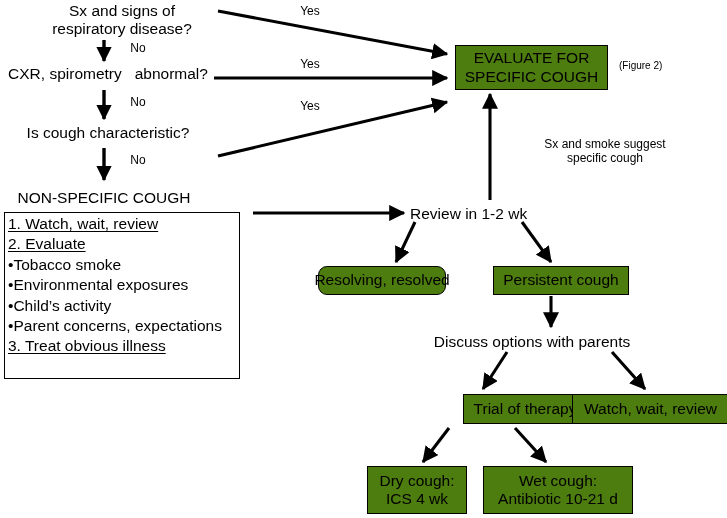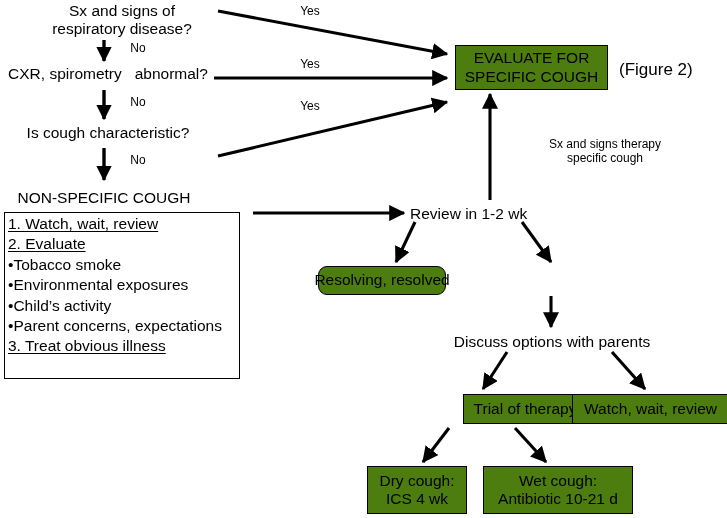--- a/index.html
+++ b/index.html
@@ -62,21 +62,21 @@
   .listbox .li {
     white-space: pre;
     display: block;
     height: 20.4px;
   }
   .listbox .li.u {
     text-decoration: underline;
     text-underline-offset: 1.5px;
   }
   .tiny {
-    font-size: 17px;
+    font-size: 10px;
   }
 </style>
 </head>
 <body>
 
 <div id="canvas">
 
   <svg id="edges" viewBox="0 0 727 518">
     <defs>
       <marker id="ah" viewBox="0 0 10 10" refX="9.2" refY="5" markerWidth="5.2" markerHeight="5.2" orient="auto-start-reverse">
@@ -148,21 +148,21 @@
   <div class="label" style="left:290px; top:57px; width:40px;">Yes</div>
   <div class="label" style="left:290px; top:99px; width:40px;">Yes</div>
 
   <div class="node boxed" style="left:455px; top:45px; width:153px; height:45px;">
     <span>EVALUATE FOR
 SPECIFIC COUGH</span>
   </div>
 
   <div class="label tiny" style="left:619px; top:60px; width:90px; text-align:left;">(Figure 2)</div>
 
-  <div class="label" style="left:505px; top:137px; width:200px; white-space:pre; text-align:center;">Sx and signs therapy
+  <div class="label" style="left:505px; top:137px; width:200px; white-space:pre; text-align:center;">Sx and smoke suggest
 specific cough</div>
 
   <div class="node plain" style="left:14px; top:186px; width:180px; height:24px;">
     <span>NON-SPECIFIC COUGH</span>
   </div>
 
   <div class="listbox" style="left:4px; top:212px; width:236px; height:167px;">
     <span class="li u">1. Watch, wait, review</span>
     <span class="li u">2. Evaluate</span>
     <span class="li">•Tobacco smoke</span>
@@ -173,22 +173,25 @@
   </div>
 
   <div class="node plain" style="left:410px; top:203px; width:160px; height:22px; align-items:flex-start;">
     <span>Review in 1-2 wk</span>
   </div>
 
   <div class="node boxed" style="left:318px; top:266px; width:128px; height:29px;border-radius:9px;">
     <span>Resolving, resolved</span>
   </div>
 
-
-  <div class="node plain" style="left:412px; top:330px; width:280px; height:24px;">
+  <div class="node boxed" style="left:493px; top:266px; width:136px; height:29px;">
+    <span>Persistent cough</span>
+  </div>
+
+  <div class="node plain" style="left:392px; top:330px; width:280px; height:24px;">
     <span>Discuss options with parents</span>
   </div>
 
   <div class="node boxed" style="left:423px; top:394px; width:124px; height:30px;margin-left:40px;">
     <span>Trial of therapy</span>
   </div>
 
   <div class="node boxed" style="left:572px; top:394px; width:157px; height:30px;">
     <span>Watch, wait, review</span>
   </div>

